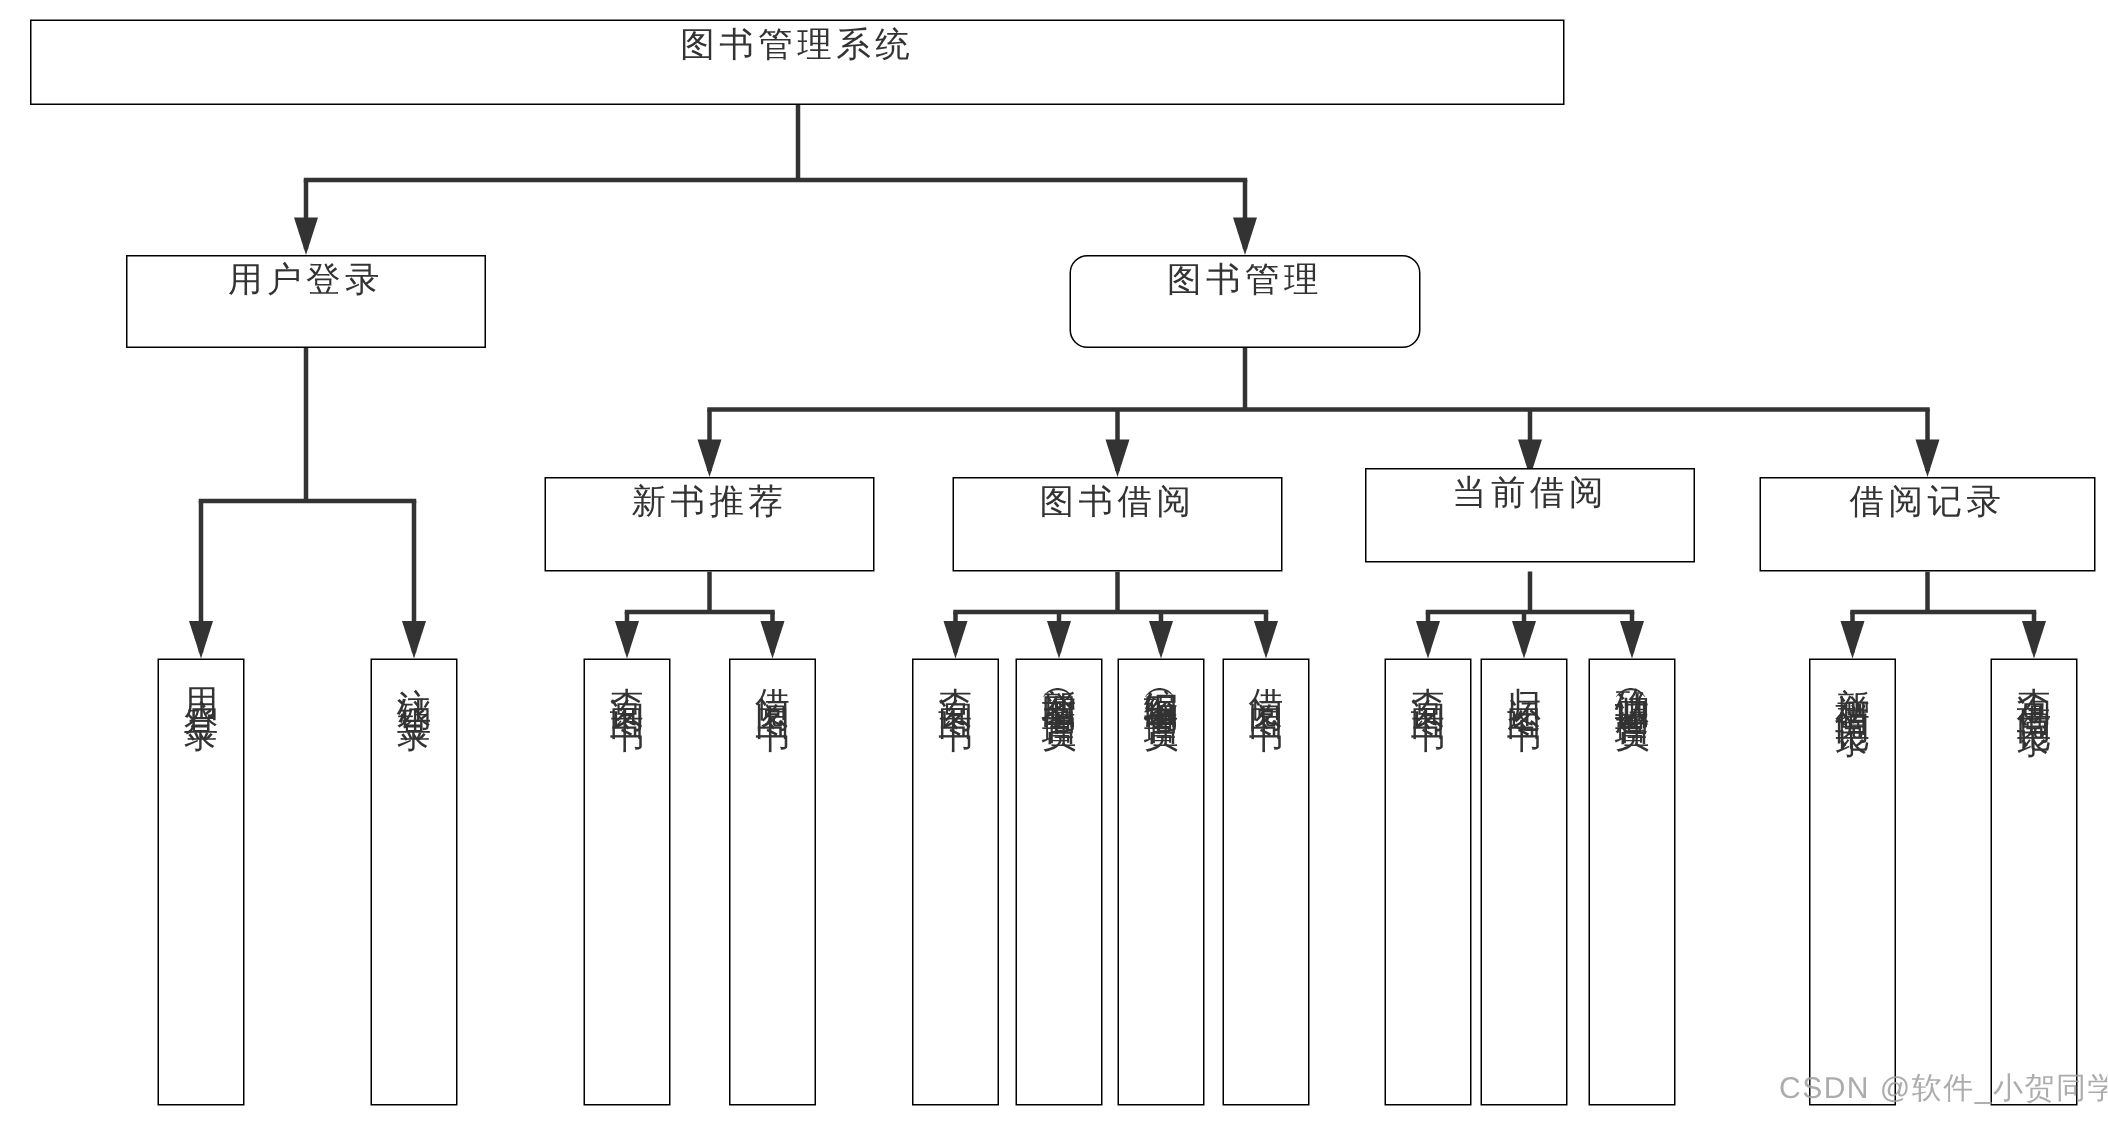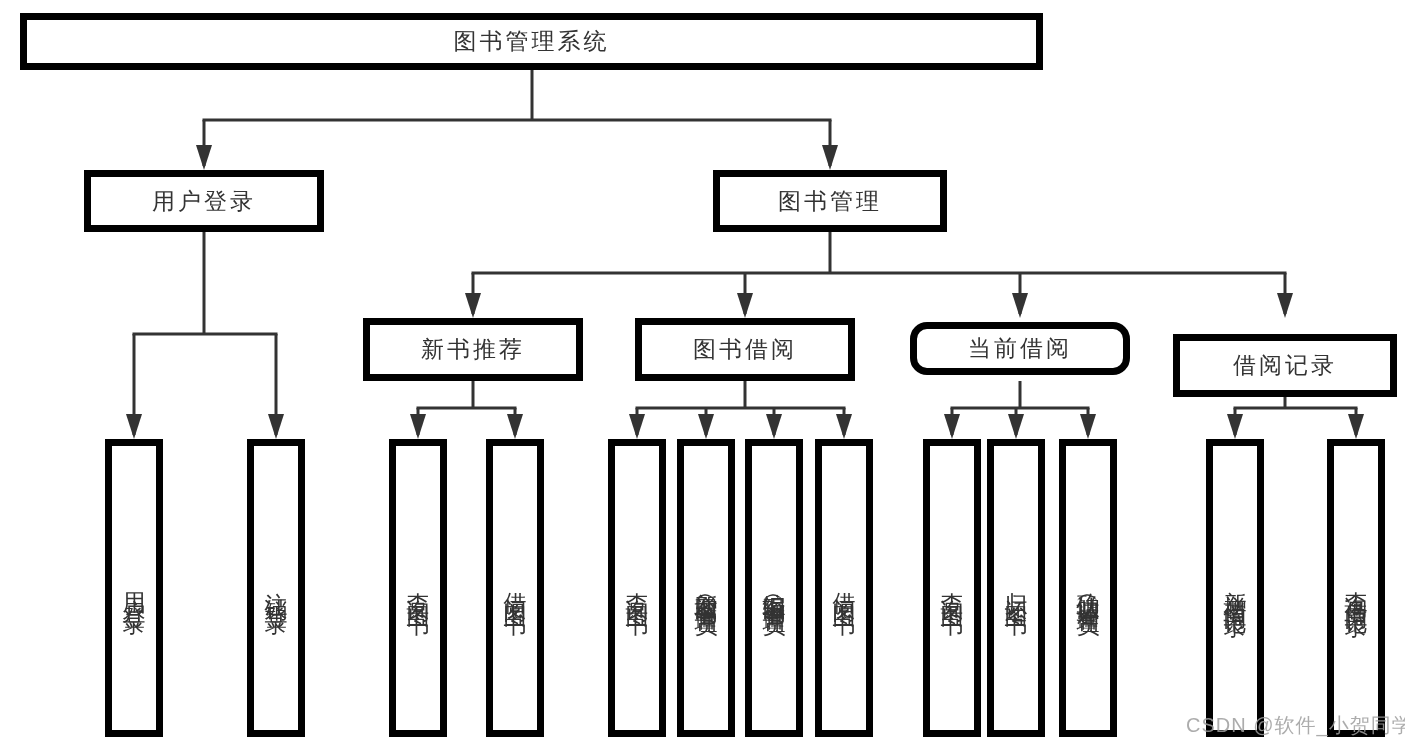--- a/index.html
+++ b/index.html
@@ -20,24 +20,23 @@
     position: absolute;
     left: 0;
     top: 0;
     width: 1405px;
     height: 747px;
     pointer-events: none;
   }
   .node {
     position: absolute;
     box-sizing: border-box;
-    border: 7px solid #000000;
+    border: 1px solid #000000;
     background: #ffffff;
     display: flex;
-    align-items: center;
     justify-content: center;
   }
   .hlabel {
     font-size: 23px;
     letter-spacing: 3px;
     color: #333333;
     white-space: nowrap;
   }
   .vlabel {
     writing-mode: vertical-rl;
@@ -138,34 +137,34 @@
     </g>
   </svg>
 
   <div class="node" style="left:20px; top:13px; width:1023px; height:57px;">
     <span class="hlabel">图书管理系统</span>
   </div>
 
   <div class="node" style="left:84px; top:170px; width:240px; height:62px;">
     <span class="hlabel">用户登录</span>
   </div>
-  <div class="node" style="left:713px; top:170px; width:234px; height:62px;">
+  <div class="node" style="left:713px; top:170px; width:234px; height:62px;border-radius:12px;">
     <span class="hlabel">图书管理</span>
   </div>
 
   <div class="node" style="left:635px; top:318px; width:220px; height:63px;">
     <span class="hlabel">图书借阅</span>
   </div>
   <div class="node" style="left:363px; top:318px; width:220px; height:63px;">
     <span class="hlabel">新书推荐</span>
   </div>
-  <div class="node" style="left:910px; top:322px; width:220px; height:53px;border-radius:17px;">
+  <div class="node" style="left:910px; top:312px; width:220px; height:63px;">
     <span class="hlabel">当前借阅</span>
   </div>
-  <div class="node" style="left:1173px; top:318px; width:224px; height:63px;margin-top:16px;">
+  <div class="node" style="left:1173px; top:318px; width:224px; height:63px;">
     <span class="hlabel">借阅记录</span>
   </div>
 
   <div class="node" style="left:105px; top:439px; width:58px; height:298px;">
     <span class="vlabel">用户登录</span>
   </div>
   <div class="node" style="left:247px; top:439px; width:58px; height:298px;">
     <span class="vlabel">注销登录</span>
   </div>
 

